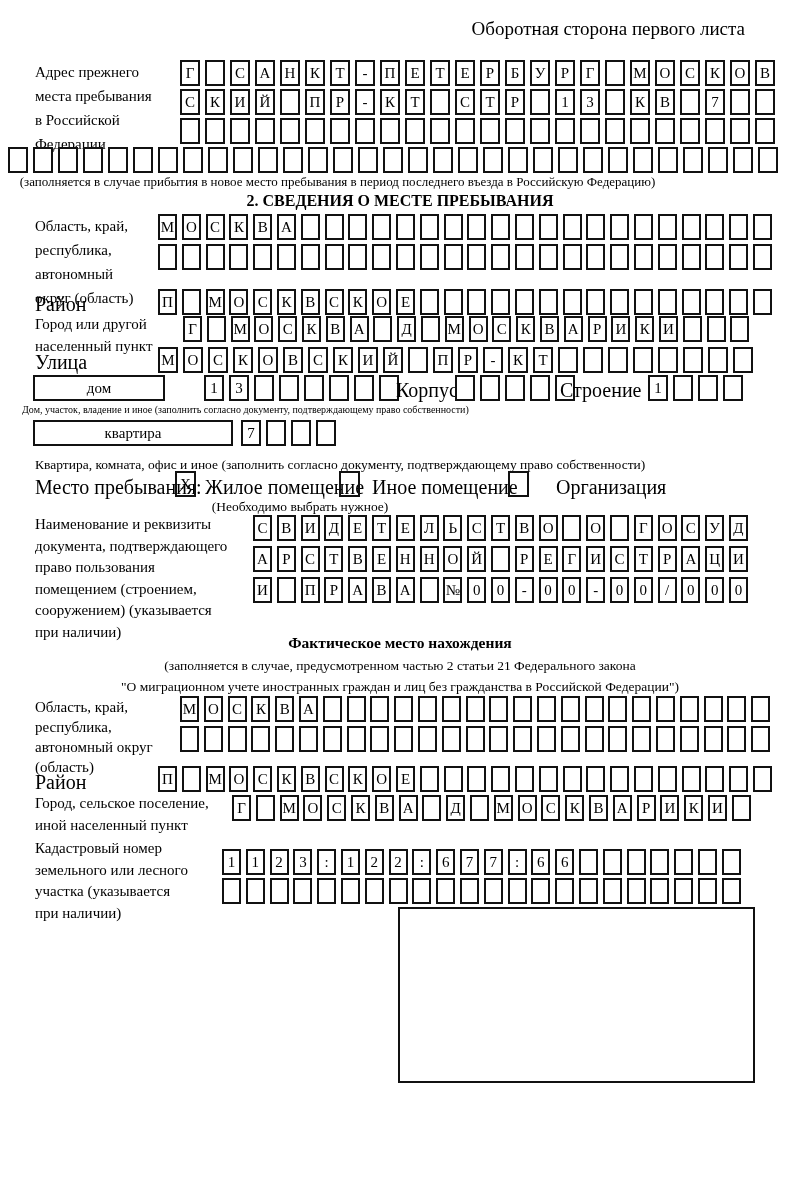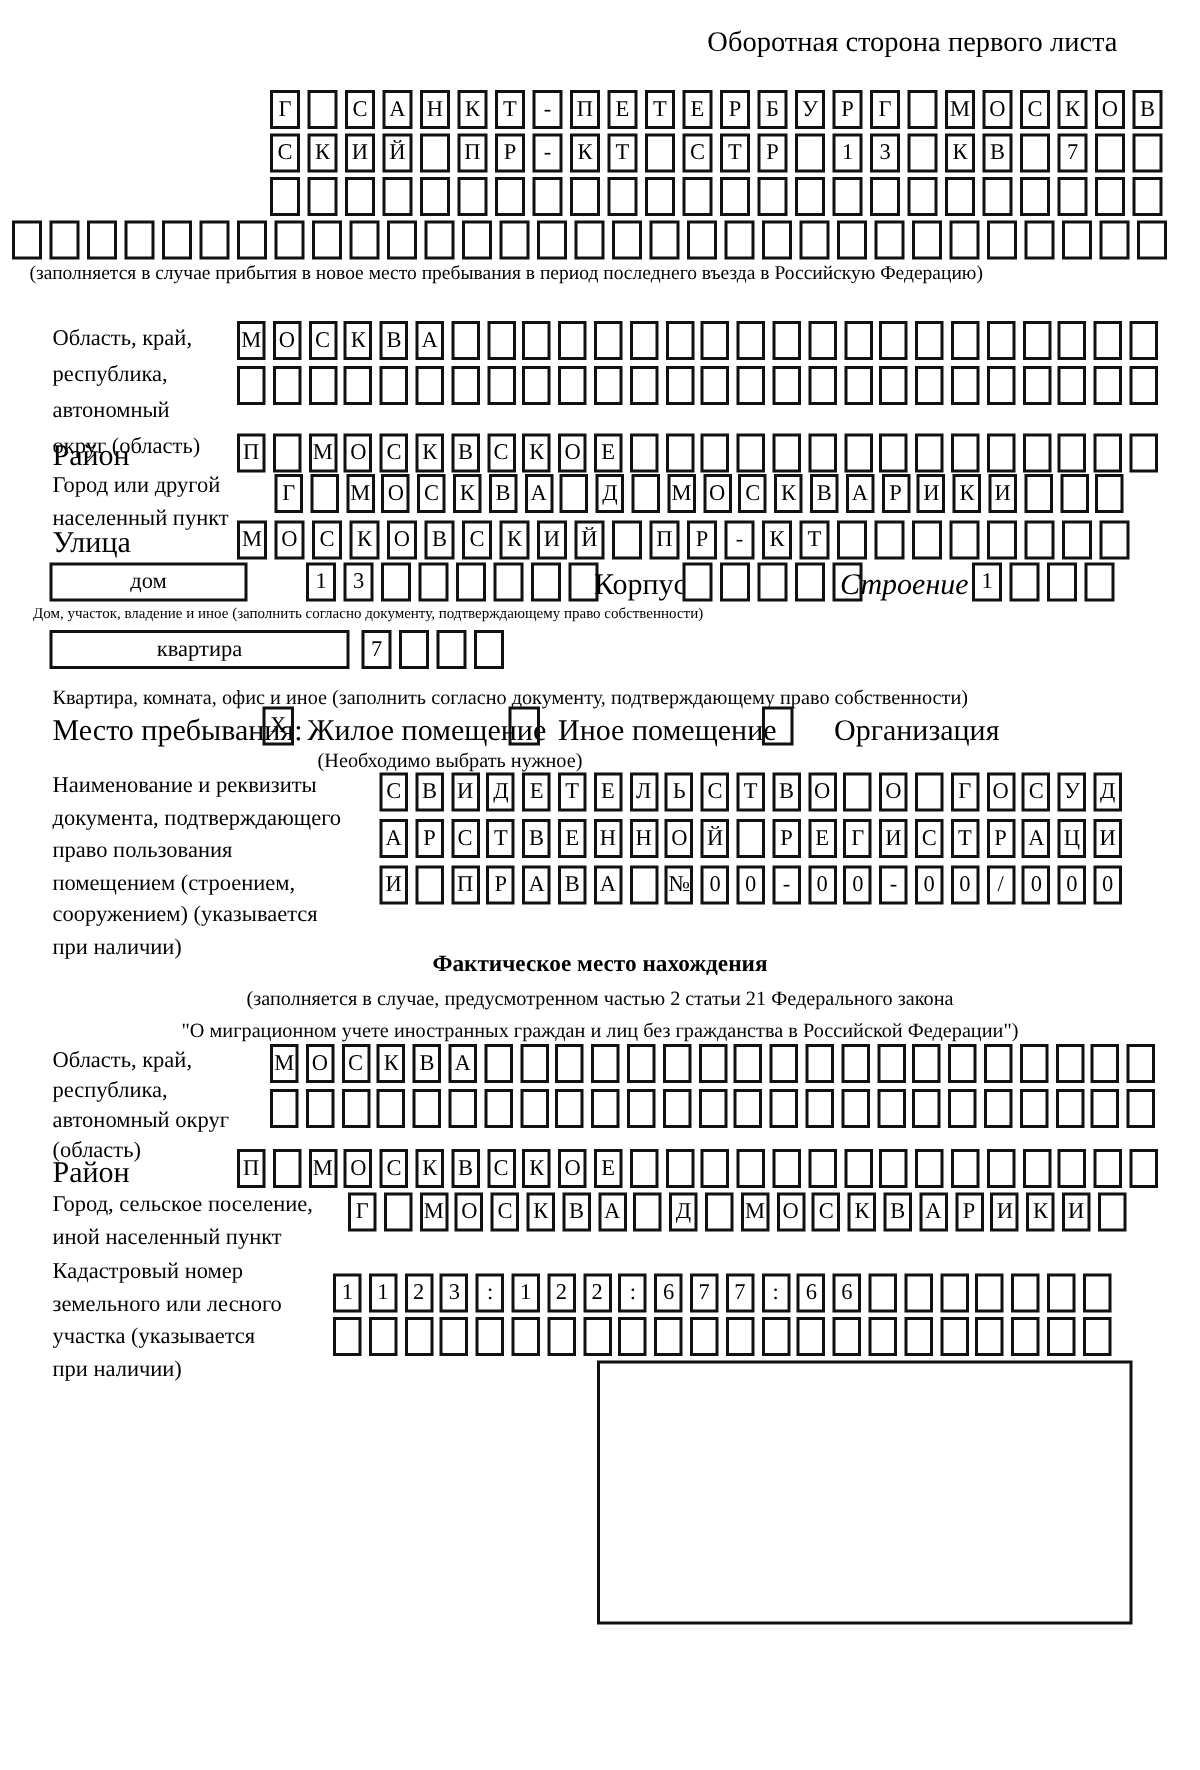--- a/index.html
+++ b/index.html
@@ -37,20 +37,26 @@
   .caption { position:absolute; font-size:14px; text-align:center; }
   .caption .line { line-height:21px; white-space:nowrap; }
 </style>
 </head>
 <body>
 
 <div id="page">
 
   <div class="single" style="top:18px; right:55px; font-size:19px;">Оборотная сторона первого листа</div>
 
+  <div class="lbl" style="left:35px; top:60px;">
+      <div class="line">Адрес прежнего</div>
+      <div class="line">места пребывания</div>
+      <div class="line">в Российской</div>
+      <div class="line">Федерации</div>
+    </div>
   <div class="cr wide" style="left:180px; top:60px;">
       <span class="cell">Г</span>
       <span class="cell"></span>
       <span class="cell">С</span>
       <span class="cell">А</span>
       <span class="cell">Н</span>
       <span class="cell">К</span>
       <span class="cell">Т</span>
       <span class="cell">-</span>
       <span class="cell">П</span>
@@ -150,20 +156,21 @@
       <span class="cell"></span>
       <span class="cell"></span>
       <span class="cell"></span>
       <span class="cell"></span>
       <span class="cell"></span>
       <span class="cell"></span>
       <span class="cell"></span>
     </div>
   <div class="note" style="left:0; top:174px; width:675px;">(заполняется в случае прибытия в новое место пребывания в период последнего въезда в Российскую Федерацию)</div>
 
+  <div class="heading" style="top:192px;">2. СВЕДЕНИЯ О МЕСТЕ ПРЕБЫВАНИЯ</div>
 
   <div class="lbl" style="left:35px; top:214px;">
       <div class="line">Область, край,</div>
       <div class="line">республика,</div>
       <div class="line">автономный</div>
       <div class="line">округ (область)</div>
     </div>
   <div class="cr" style="left:158px; top:214px;">
       <span class="cell">М</span>
       <span class="cell">О</span>
@@ -322,21 +329,21 @@
       <span class="cell"></span>
     </div>
   <div class="single" style="left:396px; top:379px;">Корпус</div>
   <div class="cr wide" style="left:455px; top:375px;">
       <span class="cell"></span>
       <span class="cell"></span>
       <span class="cell"></span>
       <span class="cell"></span>
       <span class="cell"></span>
     </div>
-  <div class="single" style="left:560px; top:379px;font-style:italic;">Строение</div>
+  <div class="single" style="left:560px; top:379px;">Строение</div>
   <div class="cr wide" style="left:648px; top:375px;">
       <span class="cell">1</span>
       <span class="cell"></span>
       <span class="cell"></span>
       <span class="cell"></span>
     </div>
   <div class="single" style="left:22px; top:404px; font-size:10px;">Дом, участок, владение и иное (заполнить согласно документу, подтверждающему право собственности)</div>
 
   <div class="widebox" style="left:33px; top:420px; width:200px;">квартира</div>
   <div class="cr wide" style="left:241px; top:420px;">

